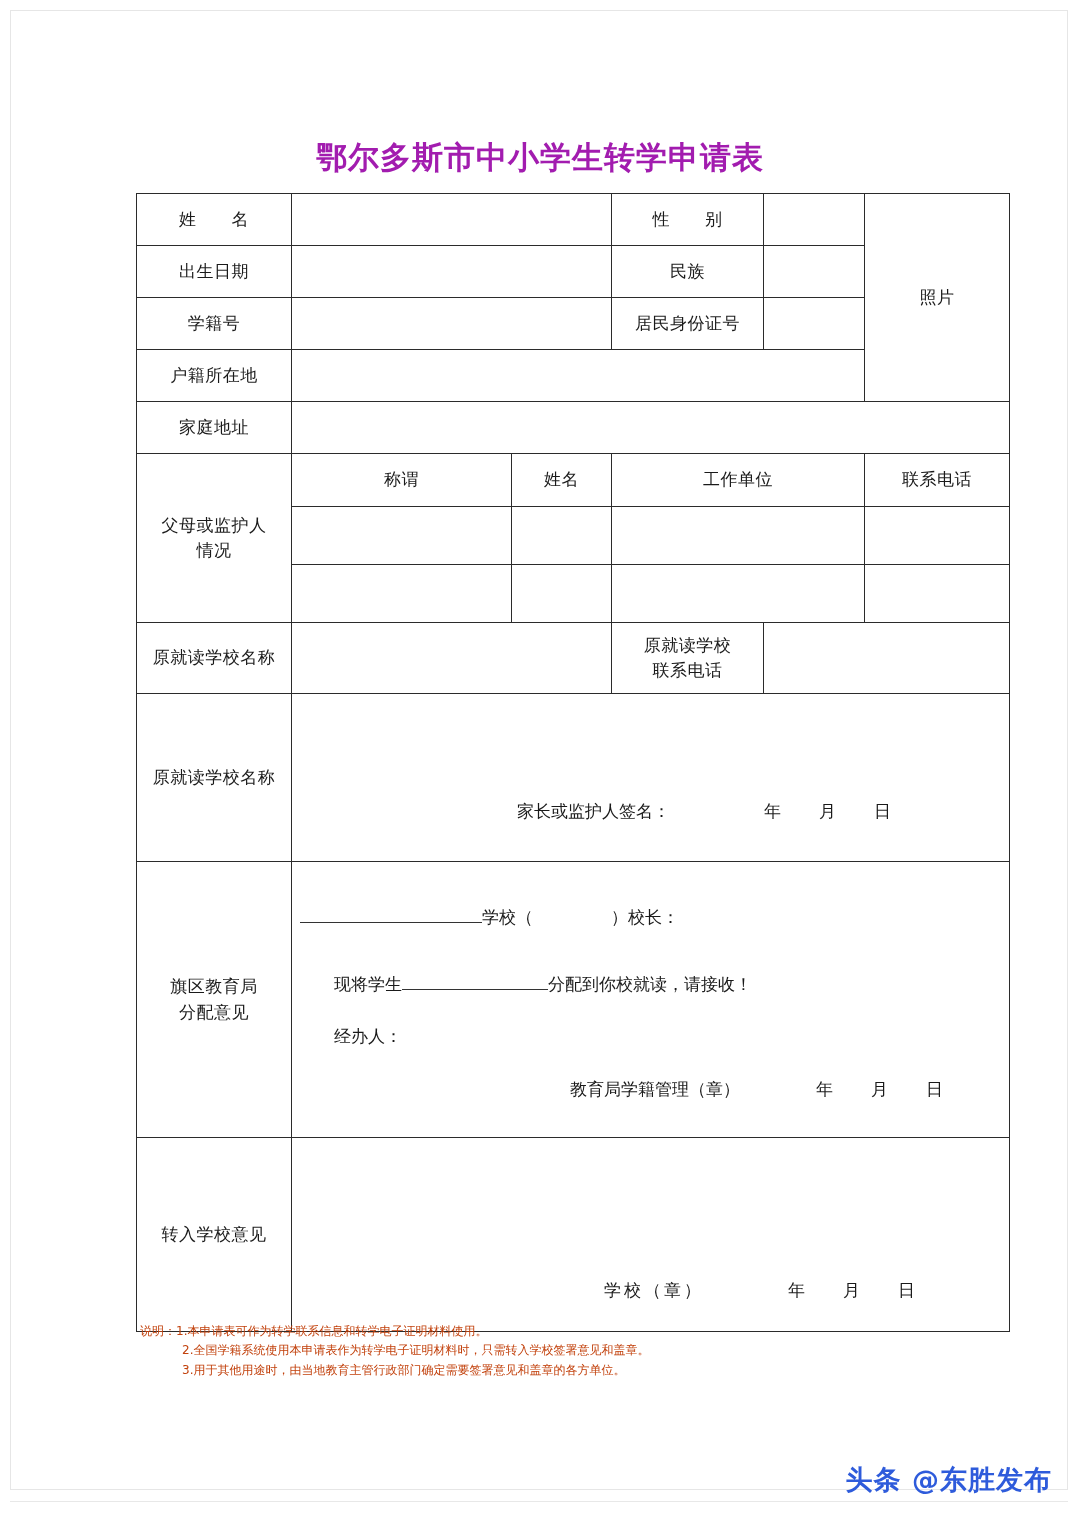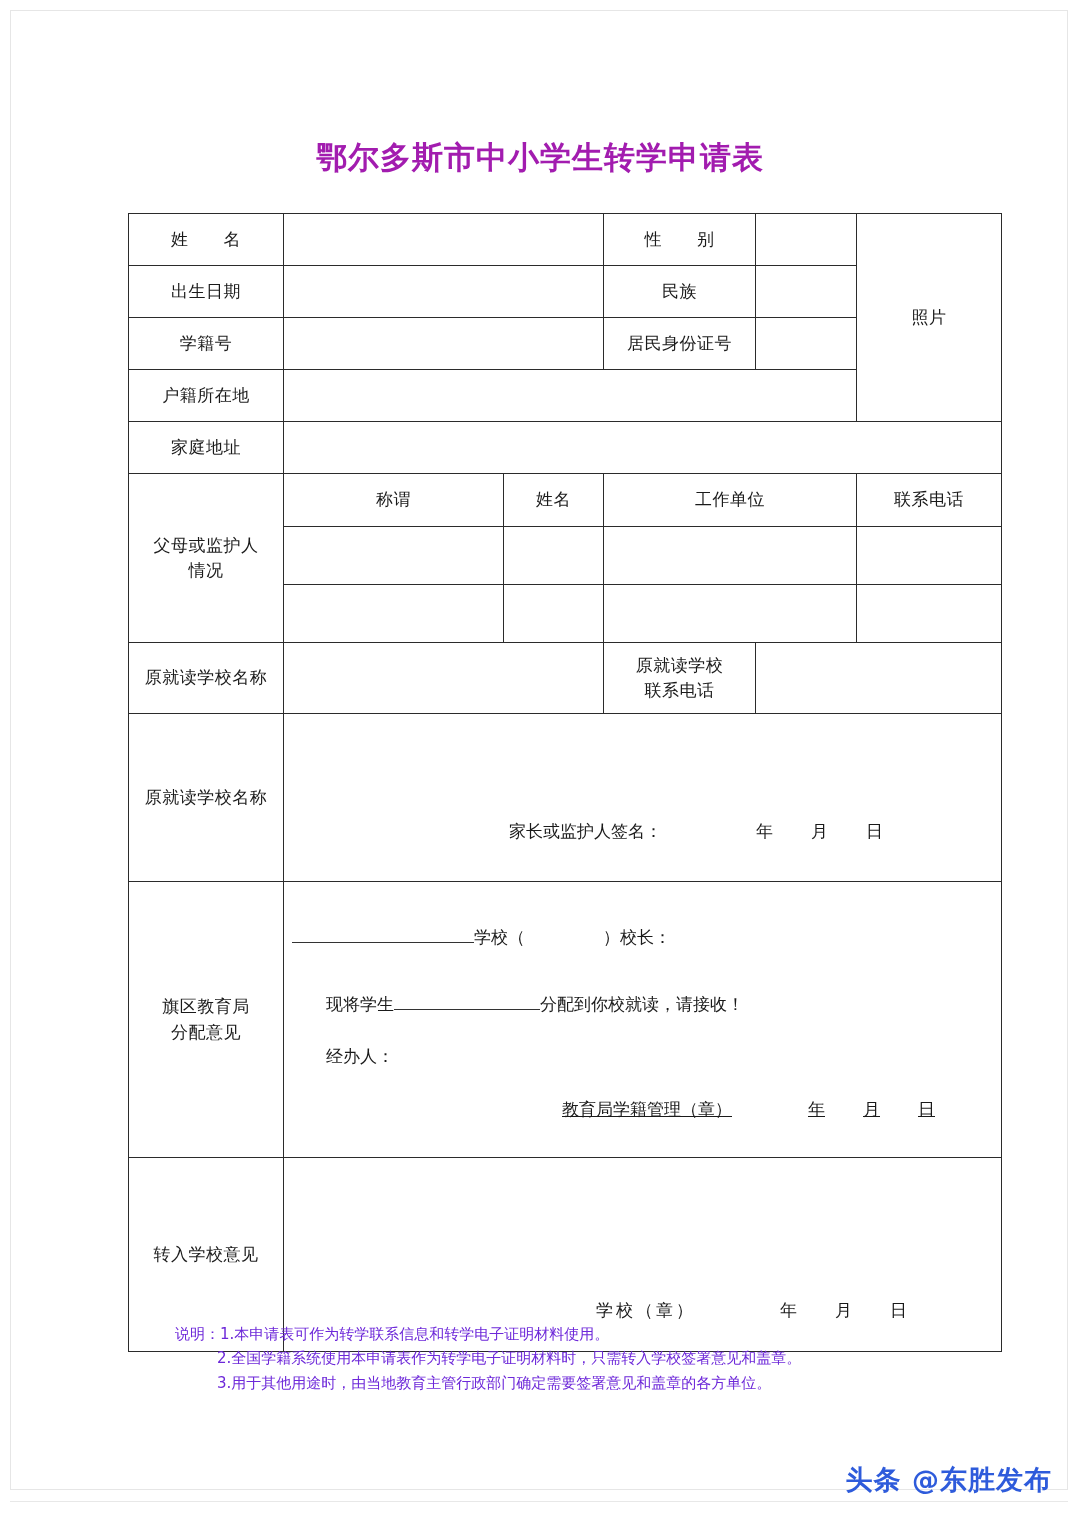--- a/index.html
+++ b/index.html
@@ -46,27 +46,26 @@
     font-size: 31px;
     font-weight: bold;
     letter-spacing: 1px;
     color: #a21caf;
     font-family: "DejaVu Sans", "Liberation Sans", sans-serif;
   }
 
   
   #form-table {
     position: absolute;
-    left: 128px;
+    left: 136px;
     top: 193px;
     width: 872px;
     border-collapse: collapse;
     table-layout: fixed;
     font-size: 17px;
-    margin-top: 20px;
   }
   #form-table td {
     border: 1px solid #2b2b2b;
     padding: 0;
     vertical-align: middle;
     text-align: center;
     color: #1a1a1a;
     font-size: 17px;
     line-height: 1.5;
   }
@@ -137,21 +136,20 @@
     top: 162px;
     font-size: 17px;
     white-space: nowrap;
   }
   .bu-line4 {
     position: absolute;
     left: 278px;
     top: 215px;
     font-size: 17px;
     white-space: nowrap;
-    text-decoration: underline;
   }
   .gapD { display: inline-block; width: 76px; }
 
   
   .tin-body { height: 193px; position: relative; }
   .tin-sign {
     position: absolute;
     left: 312px;
     top: 140px;
     font-size: 17px;
@@ -159,24 +157,23 @@
   }
   .tin-sch { letter-spacing: 3px; }
   .gapE { display: inline-block; width: 84px; }
 
   
   #notes {
     position: absolute;
     left: 140px;
     top: 1322px;
     width: 860px;
-    font-size: 15px;
+    font-size: 12px;
     line-height: 1.62;
-    color: #6d28d9;
-    margin-left: 35px;
+    color: #c2410c;
   }
   #notes .note-line { white-space: nowrap; }
   #notes .note-line.indented { padding-left: 42px; }
 
   
   #watermark {
     position: absolute;
     right: 28px;
     top: 1462px;
     font-size: 27px;

